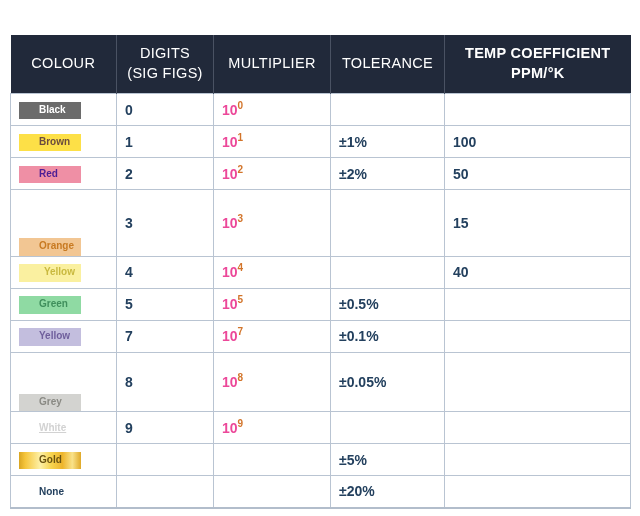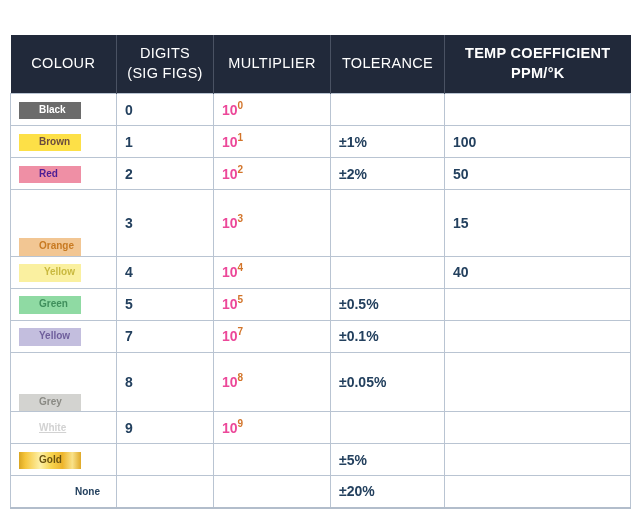--- a/index.html
+++ b/index.html
@@ -199,21 +199,21 @@
           <td class="temp"></td>
         </tr>
         <tr>
           <td class="colour-cell"><span class="swatch sw-gold">Gold</span></td>
           <td class="digits"></td>
           <td class="mult"></td>
           <td class="tol">±5%</td>
           <td class="temp"></td>
         </tr>
         <tr>
-          <td class="colour-cell"><span class="swatch" style="color: rgb(35, 64, 94); margin-left: 36px;">None</span></td>
+          <td class="colour-cell"><span class="swatch" style="color: rgb(35, 64, 94);">None</span></td>
           <td class="digits"></td>
           <td class="mult"></td>
           <td class="tol">±20%</td>
           <td class="temp"></td>
         </tr>
       </tbody>
   </table>
 </div>
 
 </body></html>

